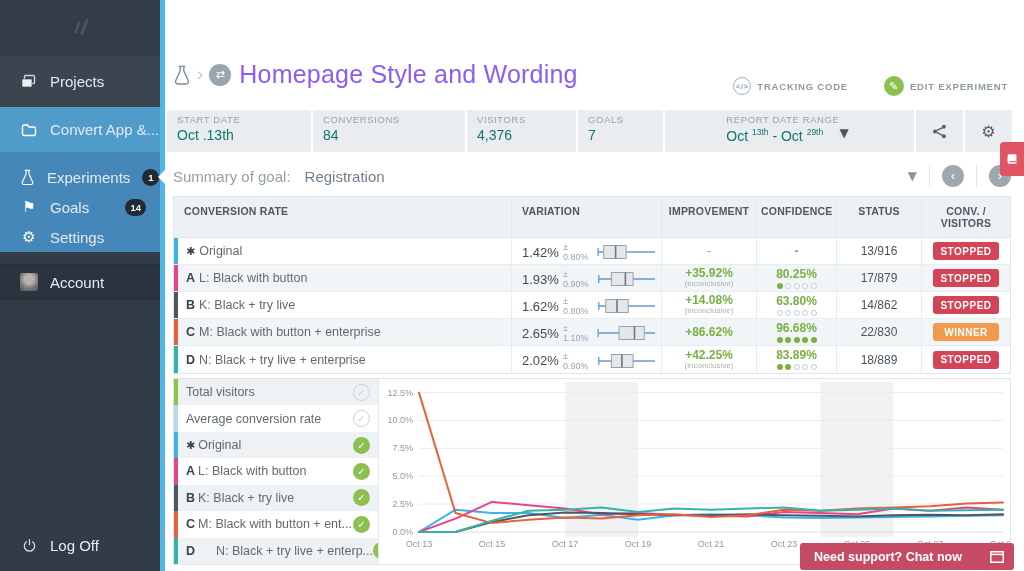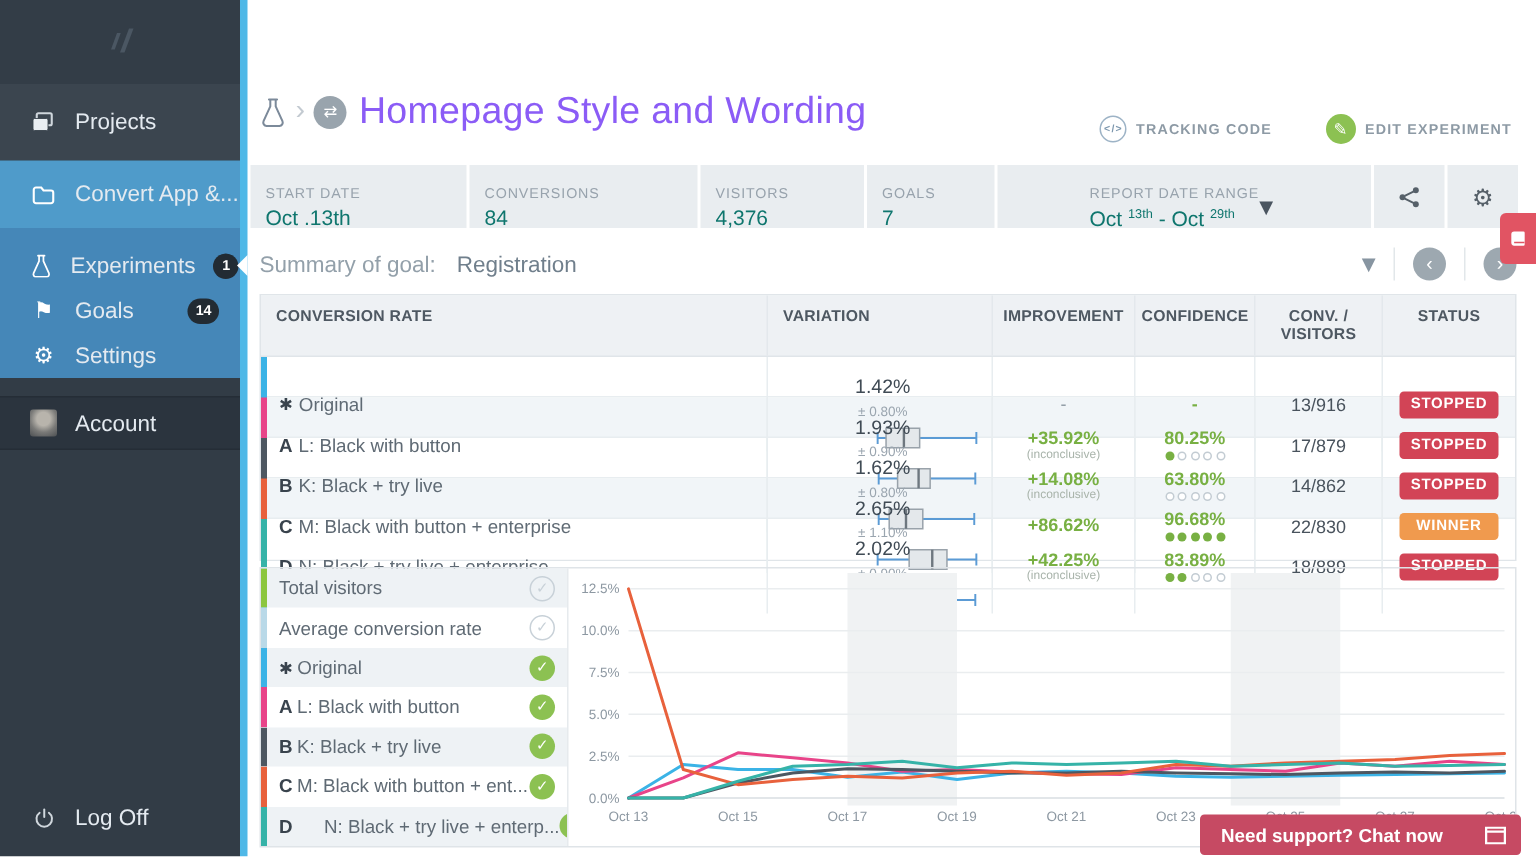--- a/index.html
+++ b/index.html
@@ -37,21 +37,21 @@
 
   .header-actions { position:absolute; right:16px; top:76px; display:flex; align-items:center; gap:36px; }
   .hact { display:flex; align-items:center; gap:6px; font-size:9.5px; font-weight:bold; letter-spacing:0.8px; color:#8d9aa5; }
   .code-circle { width:18px; height:18px; border-radius:50%; border:1.5px solid #9db3c6; color:#7b96ad;
     font-size:7px; font-weight:bold; display:flex; align-items:center; justify-content:center; }
   .edit-circle { width:20px; height:20px; border-radius:50%; background:#8cc152; color:#fff; font-size:11px;
     display:flex; align-items:center; justify-content:center; }
 
   
   .stats-bar { position:absolute; left:2px; top:110px; width:845px; height:42px; display:flex; gap:2px; }
-  .stat { background:#e9edf0; padding:14px 10px 0 10px; }
+  .stat { background:#e9edf0; padding:4px 10px 0 10px; }
   .stat:nth-child(1){ width:144px; } .stat:nth-child(2){ width:152px; }
   .stat:nth-child(3){ width:109px; } .stat:nth-child(4){ width:85px; }
   .stat-report { flex:1; display:flex; justify-content:center; }
   .stat-label { font-size:9.5px; letter-spacing:0.6px; color:#98a3ad; margin-bottom:2px; }
   .stat-value { font-size:14px; color:#0f766e; }
   .stat-value sup { font-size:8.5px; }
   .report-caret { color:#4a5560; font-size:12px; align-self:center; margin-right:4px; }
   .stat-btn { width:47px; background:#e9edf0; display:flex; align-items:center; justify-content:center; color:#566069; }
 
   
@@ -76,21 +76,21 @@
   .th + .th { border-left:1px solid #e3e8ec; }
   .trow { height:27px; border-bottom:1px solid #e8edf0; background:#fff; }
   .trow:last-child { border-bottom:none; }
   .trow.alt { background:#f1f5f8; }
   .td { display:flex; align-items:center; }
   .td + .td { border-left:1px solid #e8edf0; }
   .td-var { position:relative; padding-left:12px; font-size:12.5px; color:#5f6a74; gap:4px; }
   .var-bar { position:absolute; left:0; top:0; bottom:0; width:4px; }
   .var-letter { font-weight:bold; color:#39434d; }
   .var-marker { font-weight:bold; color:#39434d; font-family:"DejaVu Sans", sans-serif; font-size:11px; }
-  .td-rate { padding:12px 6px 0 10px; gap:4px;flex-direction:column; }
+  .td-rate { padding:2px 6px 0 10px; gap:4px; }
   .rate-v { font-size:13px; color:#404b55; }
   .rate-m { font-size:9px; color:#9aa5af; }
   .td-rate svg { margin-left:auto; }
   .td-c { flex-direction:column; justify-content:center; line-height:1.1; }
   .imp-v { font-size:12px; font-weight:bold; color:#78b043; }
   .imp-n { font-size:8px; color:#a9b4ab; }
   .dash { color:#8d98a2; font-size:12px; font-weight:normal; }
   .conf-v { font-size:12px; font-weight:bold; color:#78b043; }
   .dots { display:flex; gap:2.5px; margin-top:2px; }
   .dot { width:6px; height:6px; border-radius:50%; }
@@ -257,22 +257,22 @@
       <span class="nav-circle">›</span>
     </div>
   </div>
 
   <div class="vtable">
     <div class="thead">
       <div class="th">CONVERSION RATE</div>
       <div class="th">VARIATION</div>
       <div class="th c">IMPROVEMENT</div>
       <div class="th c">CONFIDENCE</div>
+      <div class="th c">STATUS</div>
       <div class="th c">CONV. / VISITORS</div>
-      <div class="th c">STATUS</div>
     </div>
     <div id="table-body">
         <div class="trow">
           <div class="td td-var">
             <span class="var-bar" style="background: rgb(59, 179, 230);"></span>
             <span class="var-marker">✱</span>
             <span>Original</span>
           </div>
           <div class="td td-rate">
             <span class="rate-v">1.42%</span>

